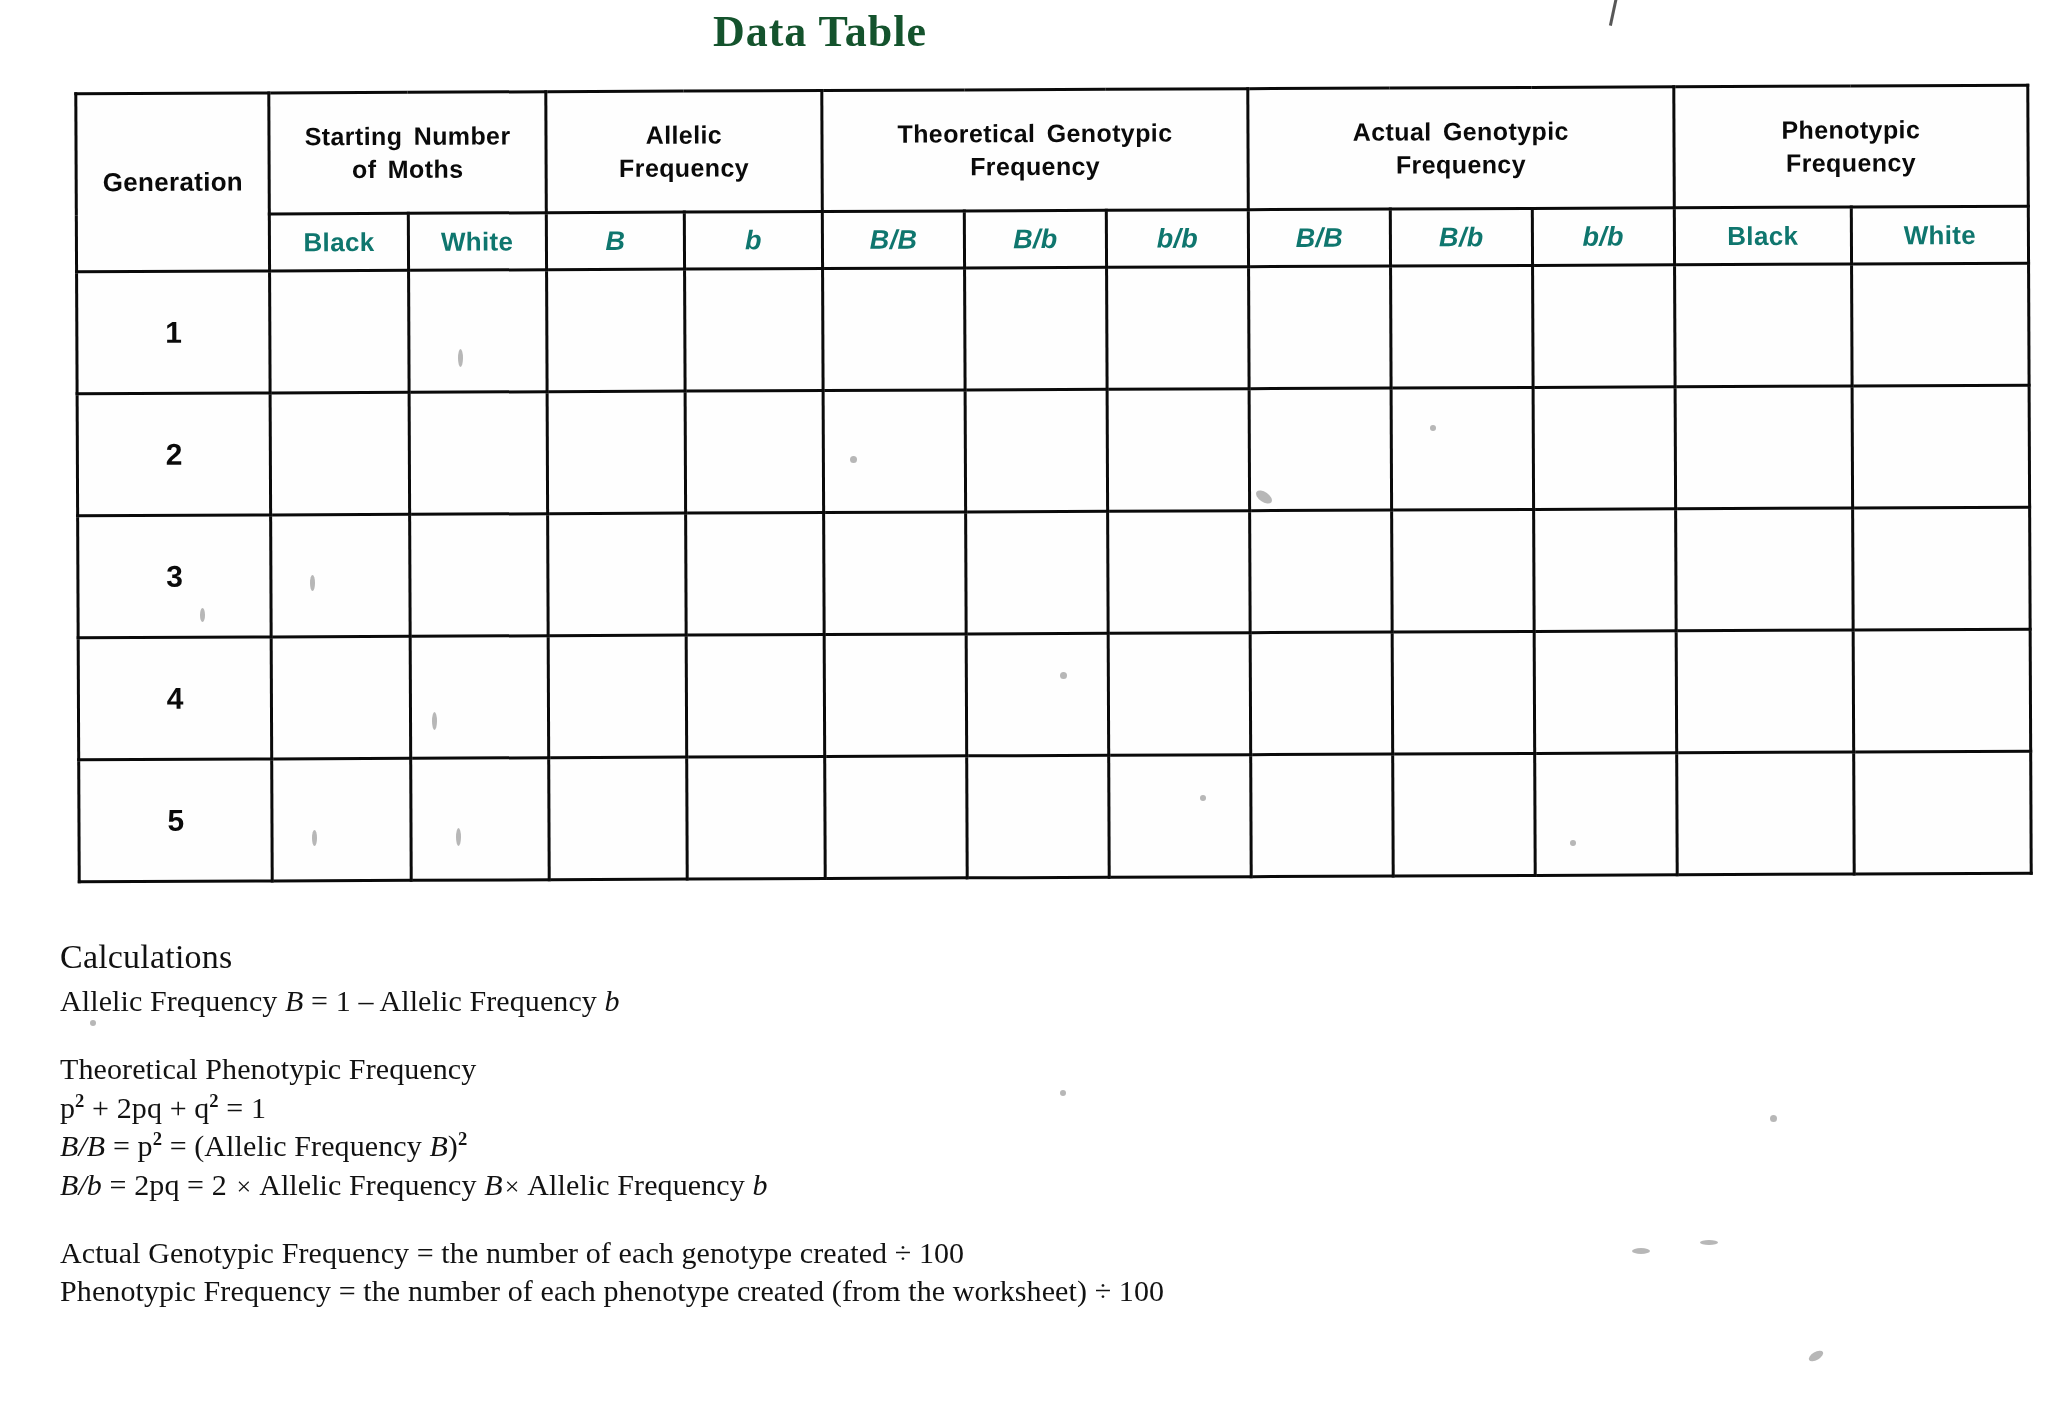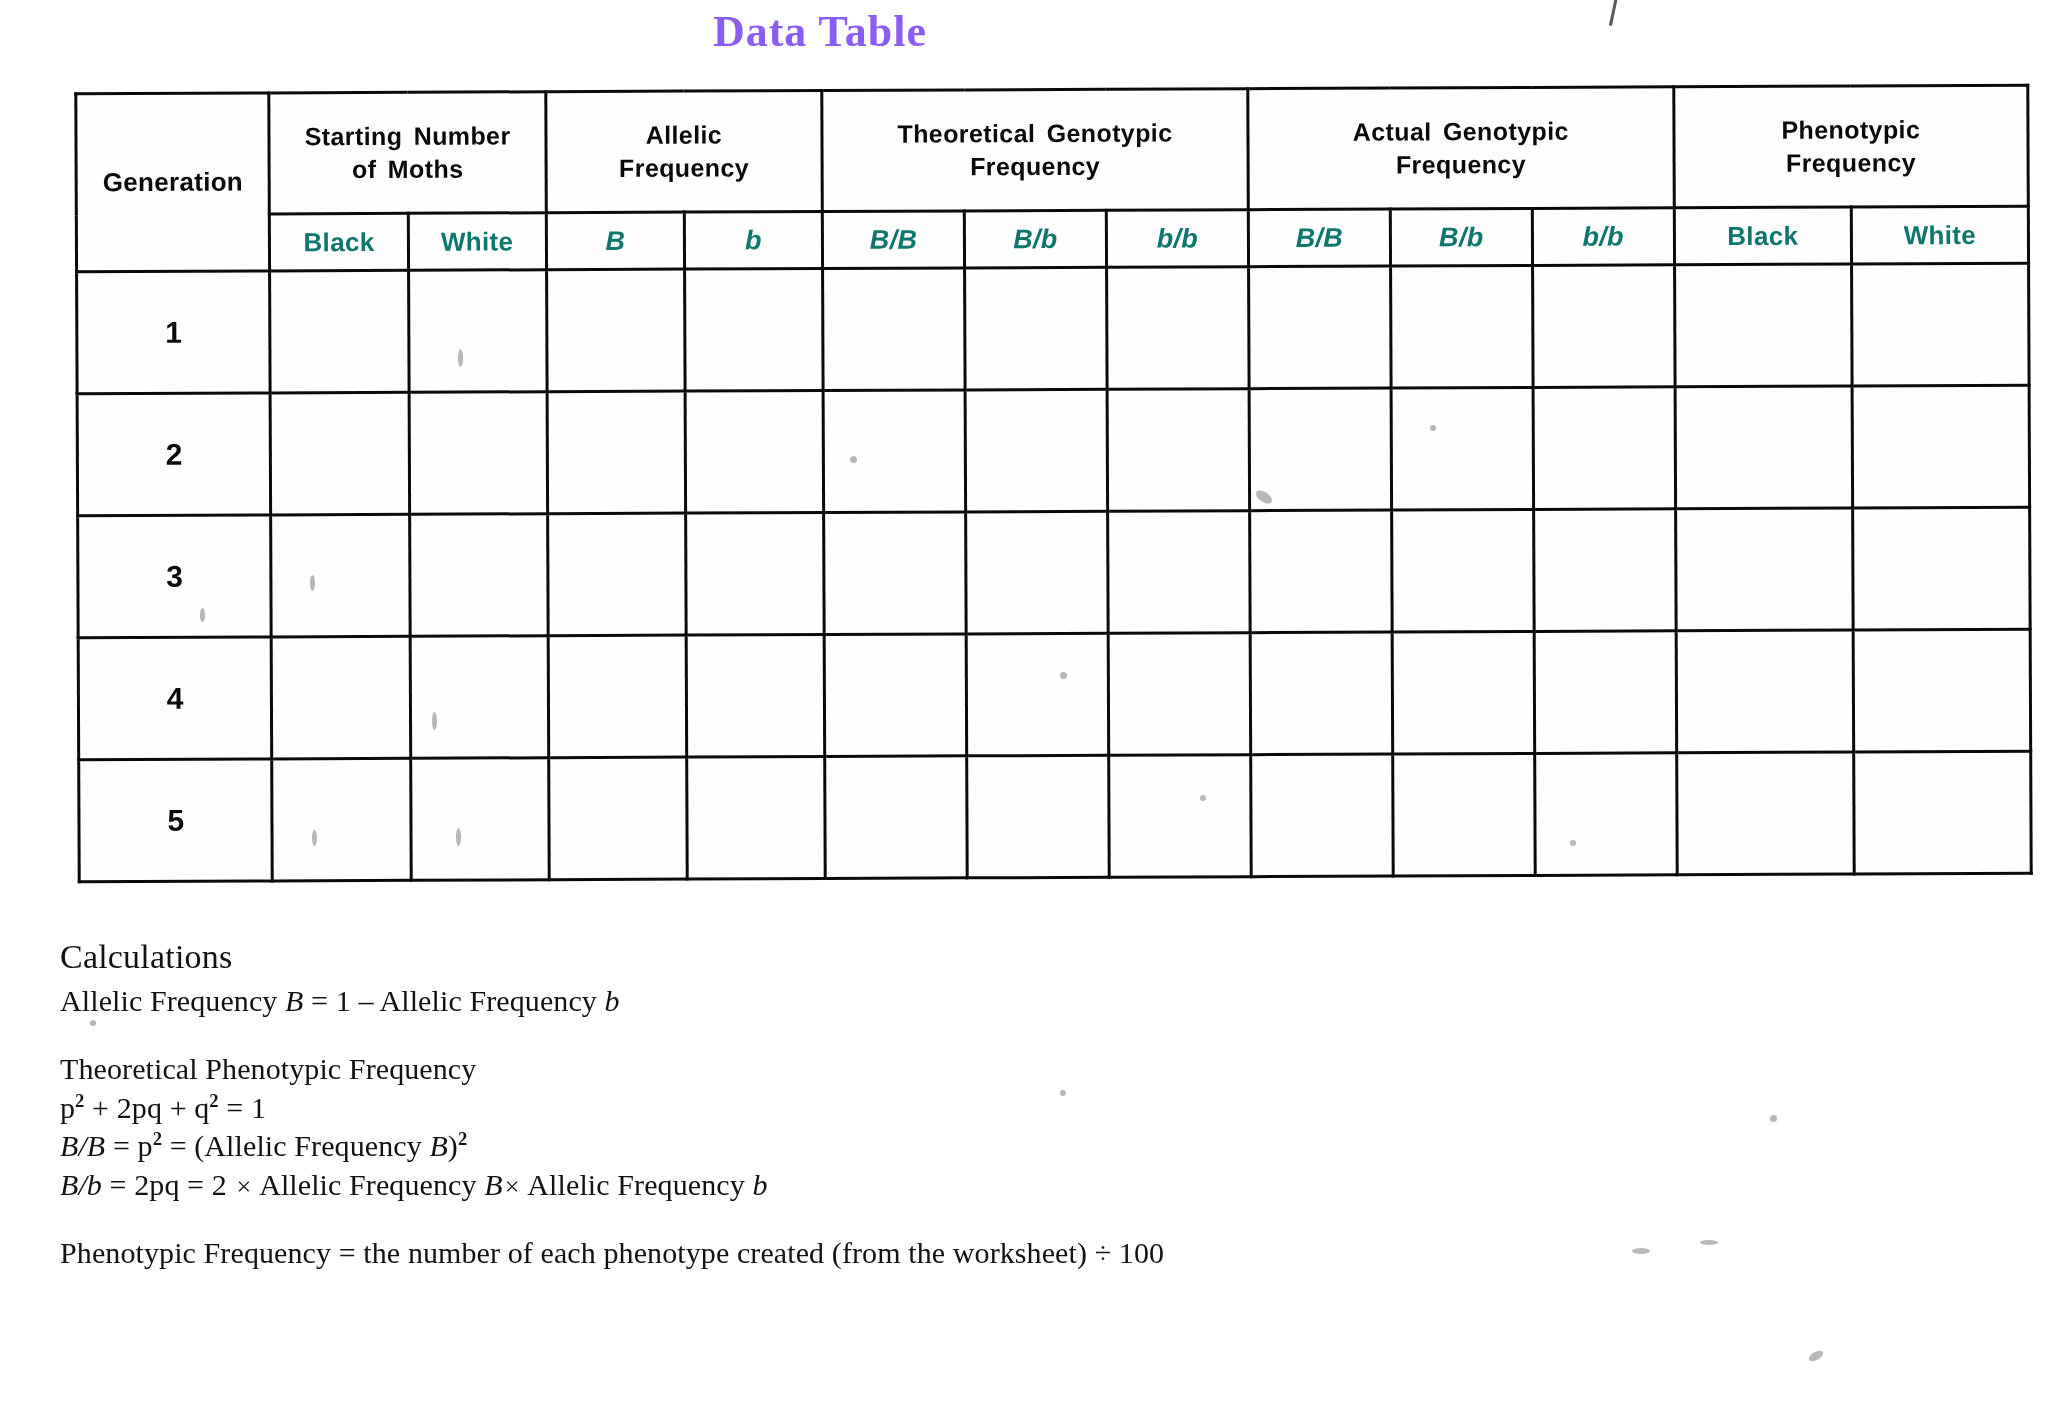--- a/index.html
+++ b/index.html
@@ -20,21 +20,21 @@
   #doc-title {
     position: absolute;
     top: 6px;
     left: 0;
     width: 1640px;
     text-align: center;
     font-family: "Liberation Serif", serif;
     font-size: 44px;
     font-weight: 700;
     letter-spacing: 1px;
-    color: #8b5cf6;
+    color: #14532d;
   }
 
   
   #stray-mark-top {
     position: absolute;
     top: -4px;
     left: 1612px;
     width: 3px;
     height: 30px;
     background: #3a3a3a;
@@ -313,20 +313,21 @@
     <span class="it">B/B</span><span> = p</span><sup class="sq">2</sup><span> = (Allelic Frequency </span><span class="it">B</span><span>)</span><sup class="sq">2</sup>
   </div>
 
   <div class="calc-line">
     <span class="it">B/b</span><span> = 2pq = 2 </span><span class="times">×</span><span> Allelic Frequency </span><span class="it">B</span><span class="times">×</span><span> Allelic Frequency </span><span class="it">b</span>
   </div>
 
 
   <div class="calc-gap"></div>
 
+  <div class="calc-line">Actual Genotypic Frequency = the number of each genotype created ÷ 100</div>
   <div class="calc-line">Phenotypic Frequency = the number of each phenotype created (from the worksheet) ÷ 100</div>
 
 </div>
 
 <div class="page-speck" style="left:458px;  top:349px; width:5px;  height:18px;"></div>
 <div class="page-speck" style="left:850px;  top:456px; width:7px;  height:7px;"></div>
 <div class="page-speck" style="left:1430px; top:425px; width:6px;  height:6px;"></div>
 <div class="page-speck" style="left:1255px; top:492px; width:18px; height:10px; transform:rotate(35deg);"></div>
 <div class="page-speck" style="left:200px;  top:608px; width:5px;  height:14px;"></div>
 <div class="page-speck" style="left:310px;  top:575px; width:5px;  height:16px;"></div>

